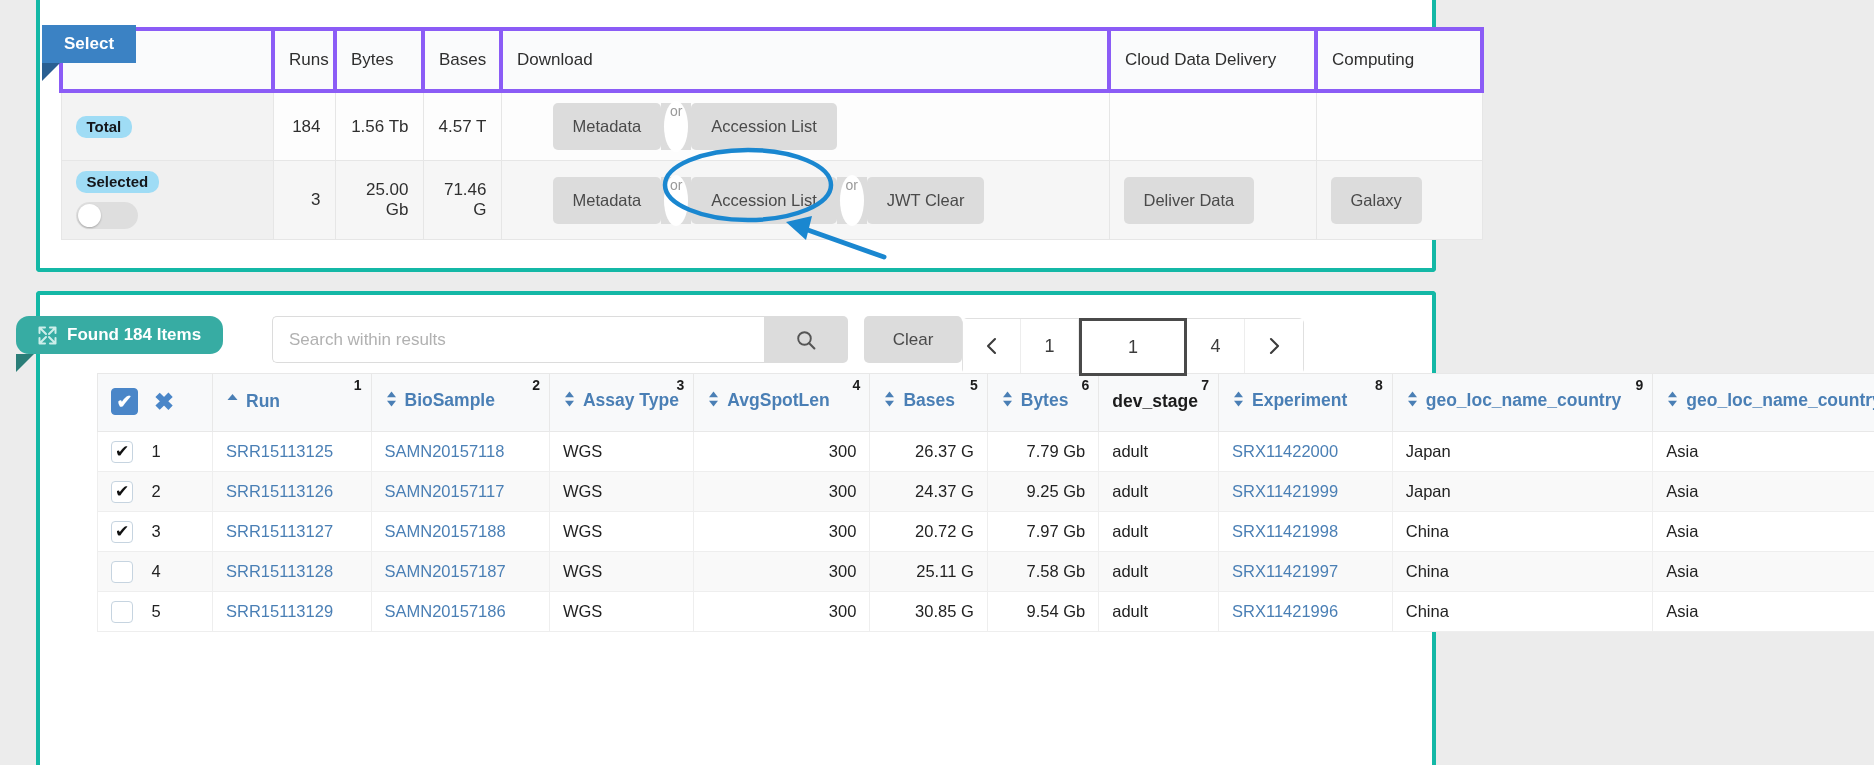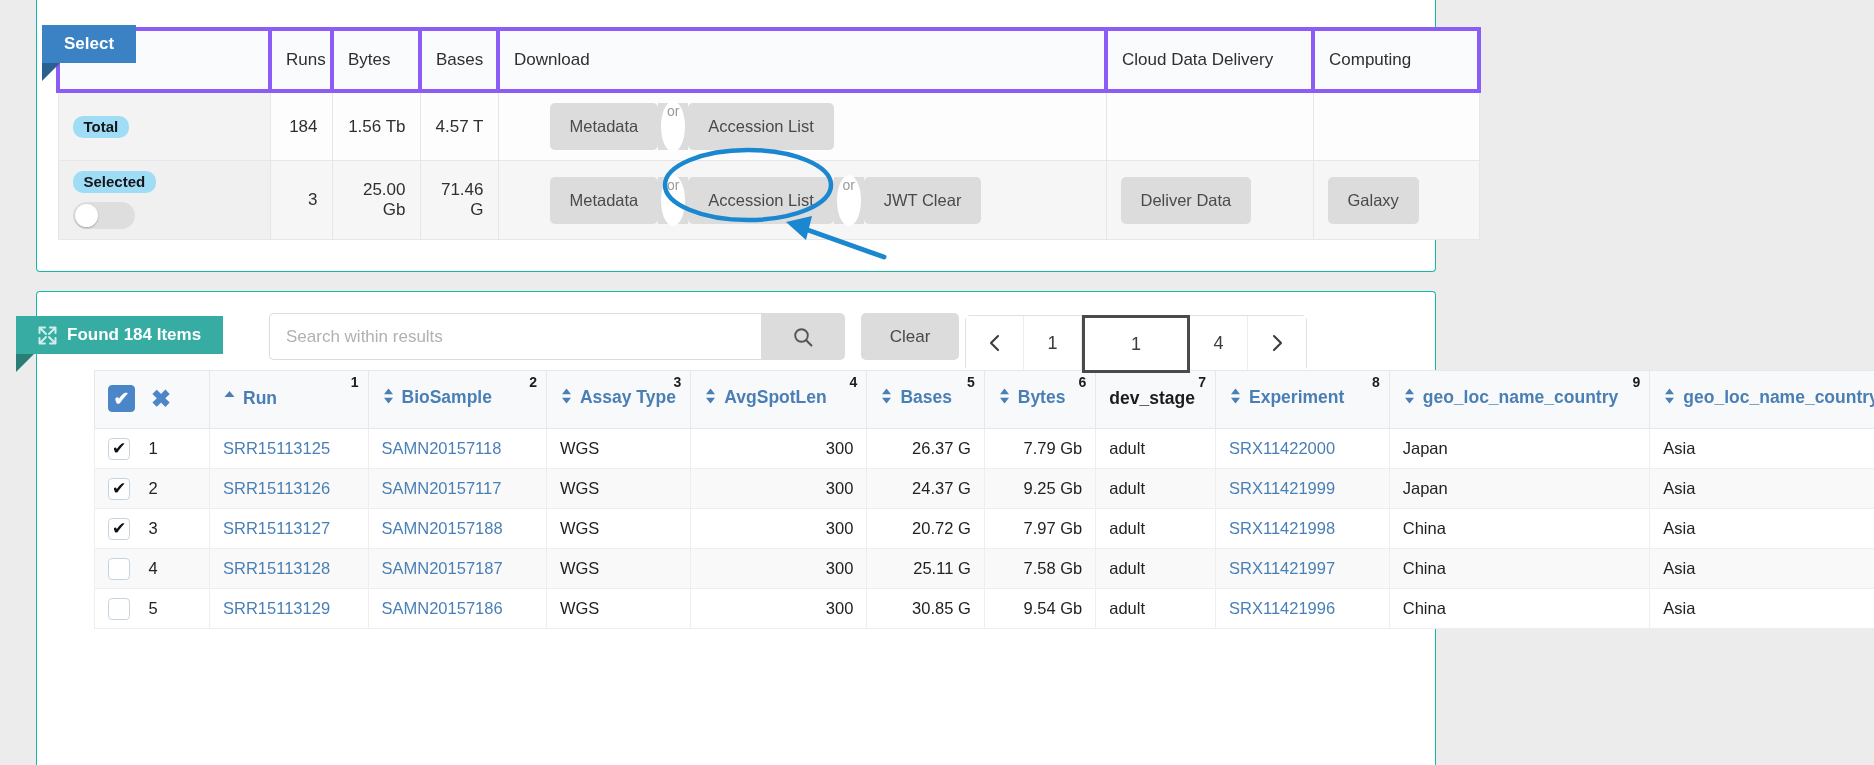--- a/index.html
+++ b/index.html
@@ -7,21 +7,21 @@
     margin: 0; padding: 0;
     width: 1874px; height: 765px;
     background: #ececec;
     font-family: "Liberation Sans", sans-serif;
     overflow: hidden;
   }
 
   
   .panel {
     background: #ffffff;
-    border: 1px solid #14b8a6;
+    border: 4px solid #14b8a6;
     border-radius: 4px;
     position: relative;
   }
 
   
   .ribbon {
     position: absolute;
     left: 16px;
     height: 38px;
     display: flex;
@@ -36,21 +36,21 @@
   .ribbon-fold {
     position: absolute;
     left: 0; top: 100%;
     width: 0; height: 0;
     border-style: solid;
     border-width: 0 0 18px 18px;
     border-color: transparent;
   }
   .ribbon-blue { background: #3b82c4; top: 25px; margin-left: 26px; }
   .ribbon-blue .ribbon-fold { border-bottom-color: transparent; border-left-color: #2a5f92; }
-  .ribbon-teal { background: #37aca3; top: 316px; }
+  .ribbon-teal { background: #37aca3; top: 316px; border-radius: 13px; }
   .ribbon-teal .ribbon-fold { border-bottom-color: transparent; border-left-color: #2a7e78; }
 
   .ribbon-icon { margin-right: 10px; display: inline-flex; }
 
   
   #summary-panel {
     position: absolute;
     left: 36px; top: 0px;
     width: 1400px; height: 272px;
     border-top: none;

